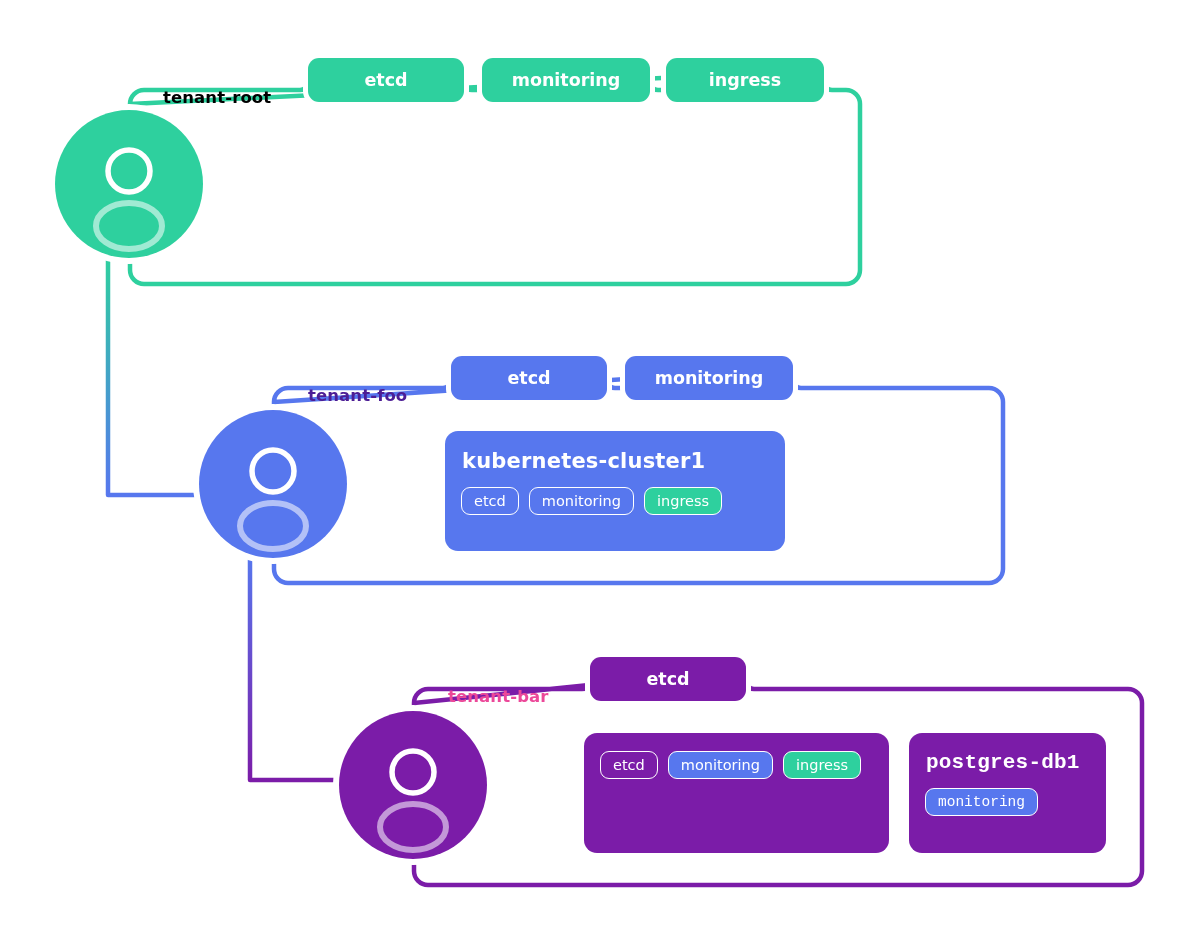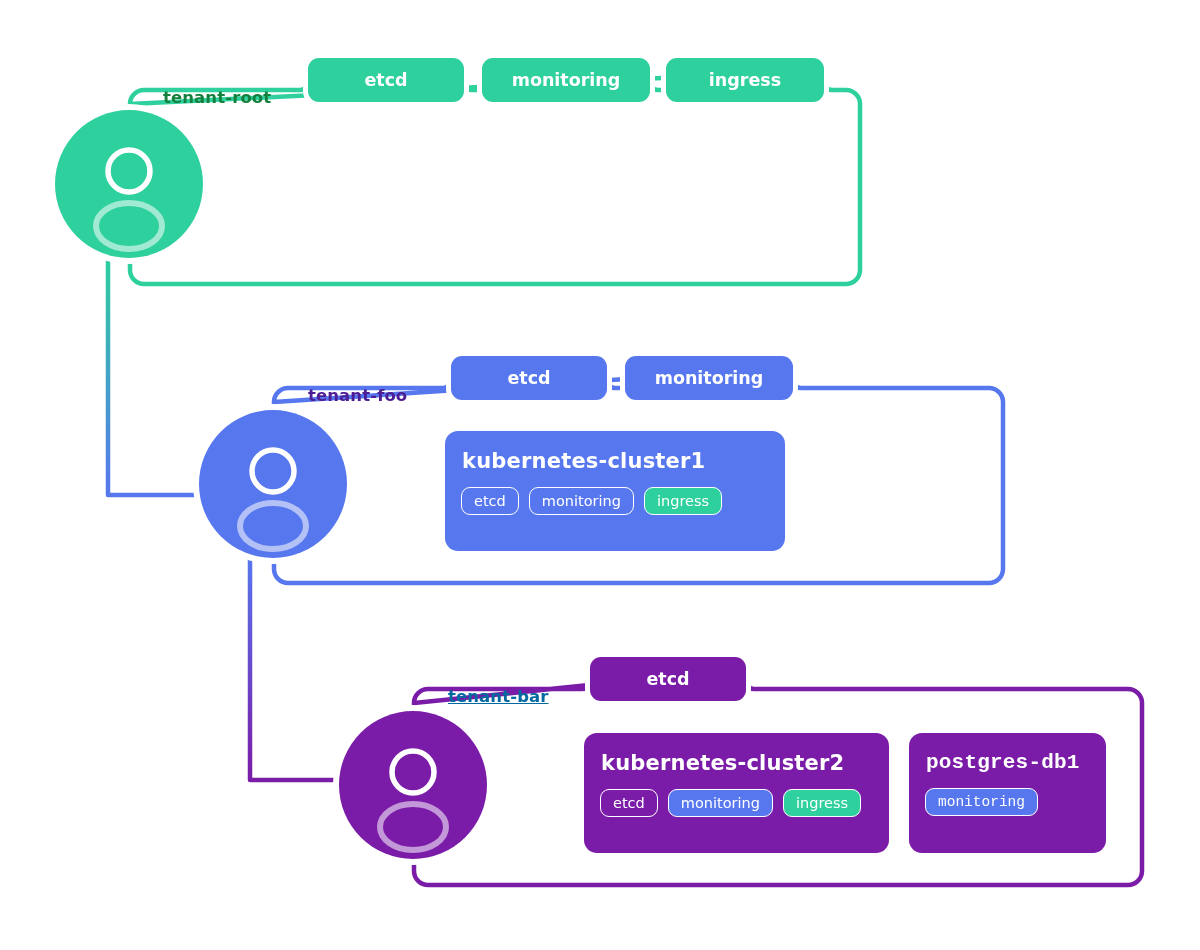--- a/index.html
+++ b/index.html
@@ -89,21 +89,21 @@
              L590,669
              M746,669 L746,681 a8,8 0 0 0 8,8 L1128,689
              a14,14 0 0 1 14,14
              L1142,871
              a14,14 0 0 1 -14,14
              L428,885
              a14,14 0 0 1 -14,-14
              L414,703 Z" fill="none" stroke="#7B1CA8" stroke-width="4.5" stroke-linejoin="round"></path>
   </svg>
 
-  <div class="tenant-label" style="left:163px;top:88px;color:#15803d;">tenant-root</div>
+  <div class="tenant-label" style="left:163px;top:88px;color:#000000;">tenant-root</div>
 
   <div class="avatar" style="left:55px;top:110px;width:148px;height:148px;background:#2ED09E;">
     <svg width="148" height="148" viewBox="0 0 148 148">
       <circle cx="74" cy="61" r="21" fill="none" stroke="#ffffff" stroke-width="5.5"></circle>
       <ellipse cx="74" cy="116" rx="33" ry="23" fill="none" stroke="#ffffff" stroke-opacity="0.55" stroke-width="6"></ellipse>
     </svg>
   </div>
 
   <div class="hbadge" style="left:308px;top:58px;width:156px;background:#2ED09E;">
     <span>etcd</span>
@@ -133,35 +133,34 @@
 
   <div class="card" style="left:445px;top:431px;width:340px;height:120px;background:#5777EE;">
     <div class="card-title">kubernetes-cluster1</div>
     <div class="pill-row">
       <span class="pill plain">etcd</span>
       <span class="pill plain">monitoring</span>
       <span class="pill" style="background:#2ED09E;">ingress</span>
     </div>
   </div>
 
-  <div class="tenant-label" style="left:448px;top:687px;color:#0369a1;text-decoration:underline;">tenant-bar</div>
+  <div class="tenant-label" style="left:448px;top:687px;color:#ec4899;">tenant-bar</div>
 
   <div class="avatar" style="left:339px;top:711px;width:148px;height:148px;background:#7B1CA8;">
     <svg width="148" height="148" viewBox="0 0 148 148">
       <circle cx="74" cy="61" r="21" fill="none" stroke="#ffffff" stroke-width="5.5"></circle>
       <ellipse cx="74" cy="116" rx="33" ry="23" fill="none" stroke="#ffffff" stroke-opacity="0.55" stroke-width="6"></ellipse>
     </svg>
   </div>
 
   <div class="hbadge" style="left:590px;top:657px;width:156px;background:#7B1CA8;">
     <span>etcd</span>
   </div>
 
   <div class="card" style="left:584px;top:733px;width:305px;height:120px;background:#7B1CA8;">
-    <div class="card-title">kubernetes-cluster2</div>
     <div class="pill-row">
       <span class="pill plain">etcd</span>
       <span class="pill" style="background:#5777EE;">monitoring</span>
       <span class="pill" style="background:#2ED09E;">ingress</span>
     </div>
   </div>
 
   <div class="card" style="left:909px;top:733px;width:197px;height:120px;background:#7B1CA8;font-family:Liberation Mono, monospace;">
     <div class="card-title">postgres-db1</div>
     <div class="pill-row">

